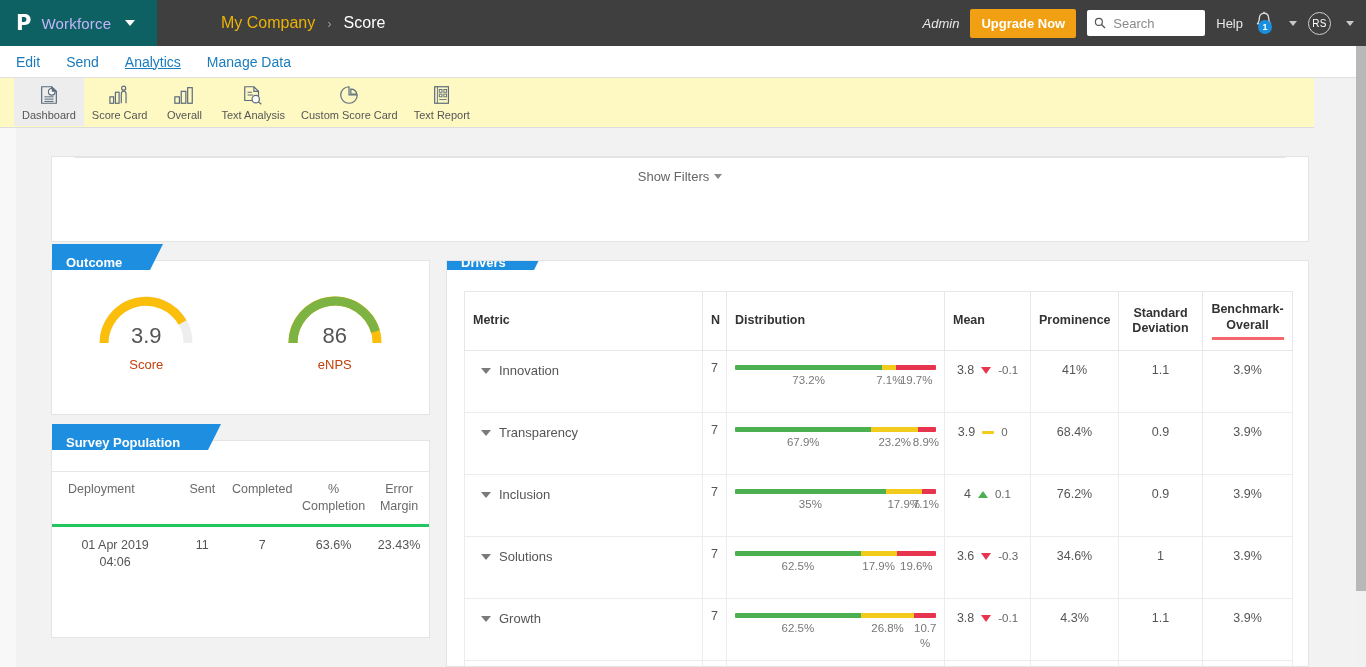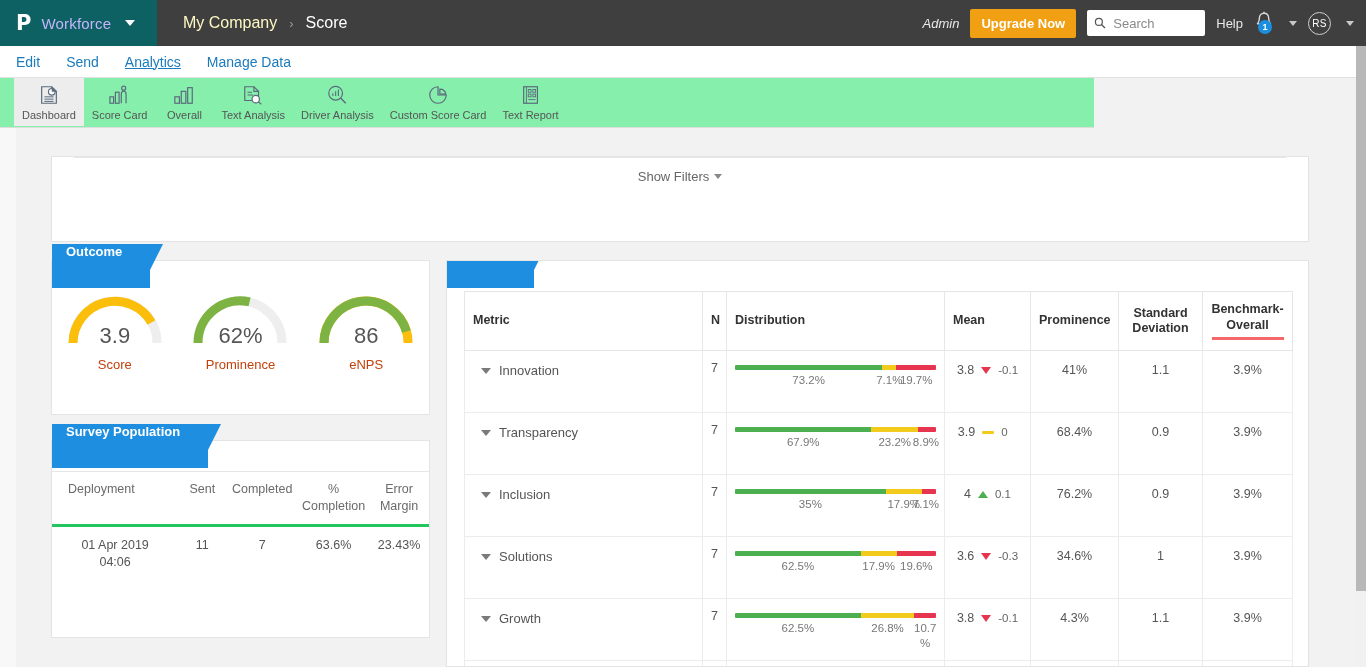--- a/index.html
+++ b/index.html
@@ -30,21 +30,21 @@
   }
   .brand-name { color: #c4b5fd; font-size: 15px; letter-spacing: .2px; }
   .caret-d {
     width: 0; height: 0; border-left: 5px solid transparent;
     border-right: 5px solid transparent; border-top: 6px solid #fff;
     margin-left: 4px;
   }
   .caret-d.sm { border-left-width: 4px; border-right-width: 4px; border-top-width: 5px; border-top-color: #c9c9c9; }
 
   .breadcrumb { display: flex; align-items: center; gap: 12px; padding-left: 26px; }
-  .crumb-link { color: #fef9c3; font-size: 16px; cursor: pointer; }
+  .crumb-link { color: #eab308; font-size: 16px; cursor: pointer; margin-left: 38px; }
   .crumb-sep { color: #9a9a9a; font-size: 13px; }
   .crumb-cur { color: #ffffff; font-size: 16px; }
 
   .top-right {
     margin-left: auto; display: flex; align-items: center; gap: 11px; padding-right: 12px;
   }
   .admin-label { color: #e8e8e8; font-size: 13px; font-style: italic; }
   .upgrade-btn {
     background: #f0a012; color: #fff; border: none; border-radius: 2px;
     font-size: 13px; font-weight: bold; padding: 7px 11px; cursor: pointer;
@@ -77,22 +77,22 @@
   .navbar {
     position: absolute; top: 46px; left: 0; width: 1366px; height: 32px;
     background: #fff; border-bottom: 1px solid #e0e0e0;
     display: flex; align-items: center; padding-left: 16px; gap: 26px;
   }
   .nav-item { color: #1a7bbd; font-size: 14px; cursor: pointer; }
   .nav-item.active { text-decoration: underline; }
 
   
   .toolbar {
-    position: absolute; top: 78px; left: 0; width: 1094px; height: 50px;
-    background: #86efac; border-bottom: 1px solid #ddd;
+    position: absolute; top: 78px; left: 0; width: 1314px; height: 50px;
+    background: #fef9c3; border-bottom: 1px solid #ddd;
     display: flex; align-items: flex-start; padding-left: 14px;
   }
   .tool {
     display: flex; flex-direction: column; align-items: center; justify-content: flex-start;
     padding: 5px 8px 4px 8px; cursor: pointer; height: 48px; min-width: 58px;
   }
   .tool.active { background: #ededed; }
   .tool-ico { height: 24px; display: flex; align-items: center; justify-content: center; }
   .tool-lbl { font-size: 11px; color: #555; margin-top: 2px; white-space: nowrap; }
 
@@ -114,23 +114,23 @@
   .settings-action { font-size: 13px; color: #666; cursor: pointer; display: flex; align-items: center; gap: 4px; }
   .chev { width: 0; height: 0; border-left: 4px solid transparent; border-right: 4px solid transparent; border-top: 5px solid #888; }
   .settings-div { height: 1px; background: #e6e6e6; margin: 0 22px; }
   .show-filters {
     height: 36px; display: flex; align-items: center; justify-content: center;
     font-size: 13px; color: #666; gap: 5px; cursor: pointer;
   }
 
   
   .ribbon {
-    position: absolute; left: 0; top: -17px; height: 44px;
+    position: absolute; left: 0; top: -17px; height: 26px;
     background: #1d8ee0; color: #fff; font-size: 13px; font-weight: bold;
-    display: flex; align-items: flex-start; padding: 0 28px 0 14px;
+    display: flex; align-items: flex-end; padding: 0 28px 0 14px;
   }
   .ribbon::after {
     content: ""; position: absolute; right: -13px; top: 0;
     border-top: 26px solid #1d8ee0; border-right: 13px solid transparent;
   }
 
   
   .outcome {
     position: absolute; left: 51px; top: 132px; width: 379px; height: 155px;
   }
@@ -300,32 +300,20 @@
           <path d="M14 3v5h5" fill="none" stroke="#5b6b7c" stroke-width="1.3"></path>
           <line x1="7" y1="9" x2="12" y2="9" stroke="#5b6b7c" stroke-width="1.1"></line>
           <line x1="7" y1="12" x2="13" y2="12" stroke="#5b6b7c" stroke-width="1.1"></line>
           <circle cx="16" cy="16.5" r="4" fill="#fff" stroke="#5b6b7c" stroke-width="1.3"></circle>
           <line x1="19" y1="19.5" x2="22" y2="22" stroke="#5b6b7c" stroke-width="1.4"></line>
         </svg>
       </span>
       <span class="tool-lbl">Text Analysis</span>
     </div>
 
-    <div class="tool">
-      <span class="tool-ico">
-        <svg width="24" height="22" viewBox="0 0 26 24">
-          <circle cx="11.5" cy="10" r="7.5" fill="none" stroke="#5b6b7c" stroke-width="1.3"></circle>
-          <line x1="8.5" y1="13" x2="8.5" y2="10" stroke="#5b6b7c" stroke-width="1.2"></line>
-          <line x1="11.5" y1="13" x2="11.5" y2="8" stroke="#5b6b7c" stroke-width="1.2"></line>
-          <line x1="14.5" y1="13" x2="14.5" y2="6" stroke="#5b6b7c" stroke-width="1.2"></line>
-          <line x1="17.2" y1="15.6" x2="22.5" y2="21" stroke="#5b6b7c" stroke-width="1.6"></line>
-        </svg>
-      </span>
-      <span class="tool-lbl">Driver Analysis</span>
-    </div>
 
     <div class="tool">
       <span class="tool-ico">
         <svg width="24" height="22" viewBox="0 0 26 24">
           <path d="M13 3a9 9 0 1 0 9 9h-9z" fill="none" stroke="#5b6b7c" stroke-width="1.3"></path>
           <path d="M15 11h6.5a6.6 6.6 0 0 0-6.5-5.5z" fill="none" stroke="#5b6b7c" stroke-width="1.3"></path>
         </svg>
       </span>
       <span class="tool-lbl">Custom Score Card</span>
     </div>
@@ -365,28 +353,20 @@
 
         <div class="gauge">
           <svg width="110" height="62" viewBox="0 0 110 62">
             <path d="M13 58 A42 42 0 0 1 97 58" fill="none" stroke="#eeeeee" stroke-width="9" stroke-linecap="butt"></path>
             <path d="M13 58 A42 42 0 0 1 91.5 37.6" fill="none" stroke="#fbbe0b" stroke-width="9" stroke-linecap="butt"></path>
           </svg>
           <div class="gauge-val">3.9</div>
           <div class="gauge-lbl">Score</div>
         </div>
 
-        <div class="gauge">
-          <svg width="110" height="62" viewBox="0 0 110 62">
-            <path d="M13 58 A42 42 0 0 1 97 58" fill="none" stroke="#eeeeee" stroke-width="9" stroke-linecap="butt"></path>
-            <path d="M13 58 A42 42 0 0 1 64.6 16.9" fill="none" stroke="#7cb342" stroke-width="9" stroke-linecap="butt"></path>
-          </svg>
-          <div class="gauge-val">62%</div>
-          <div class="gauge-lbl">Prominence</div>
-        </div>
 
         <div class="gauge">
           <svg width="110" height="62" viewBox="0 0 110 62">
             <path d="M13 58 A42 42 0 0 1 97 58" fill="none" stroke="#fbbe0b" stroke-width="9" stroke-linecap="butt"></path>
             <path d="M13 58 A42 42 0 0 1 95.4 46.6" fill="none" stroke="#7cb342" stroke-width="9" stroke-linecap="butt"></path>
           </svg>
           <div class="gauge-val">86</div>
           <div class="gauge-lbl">eNPS</div>
         </div>
 

